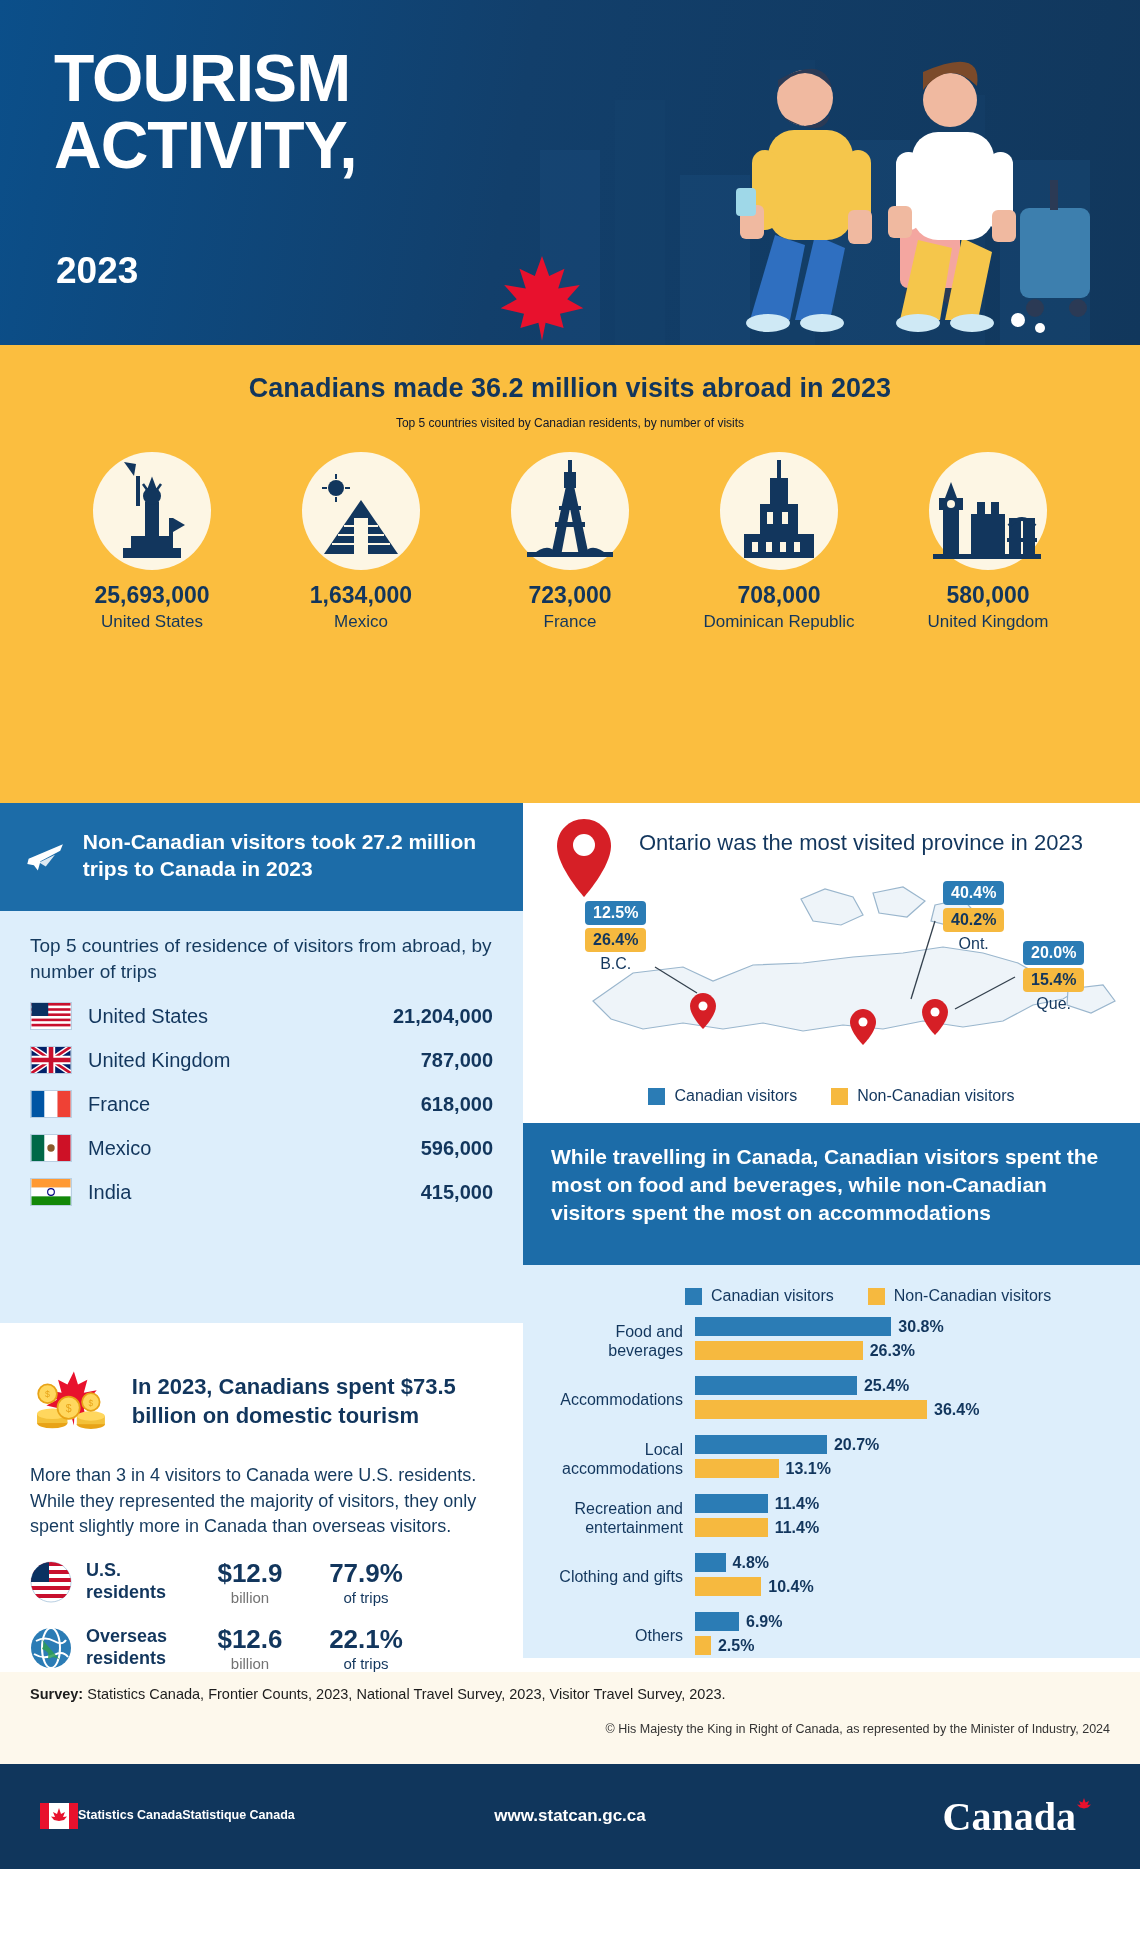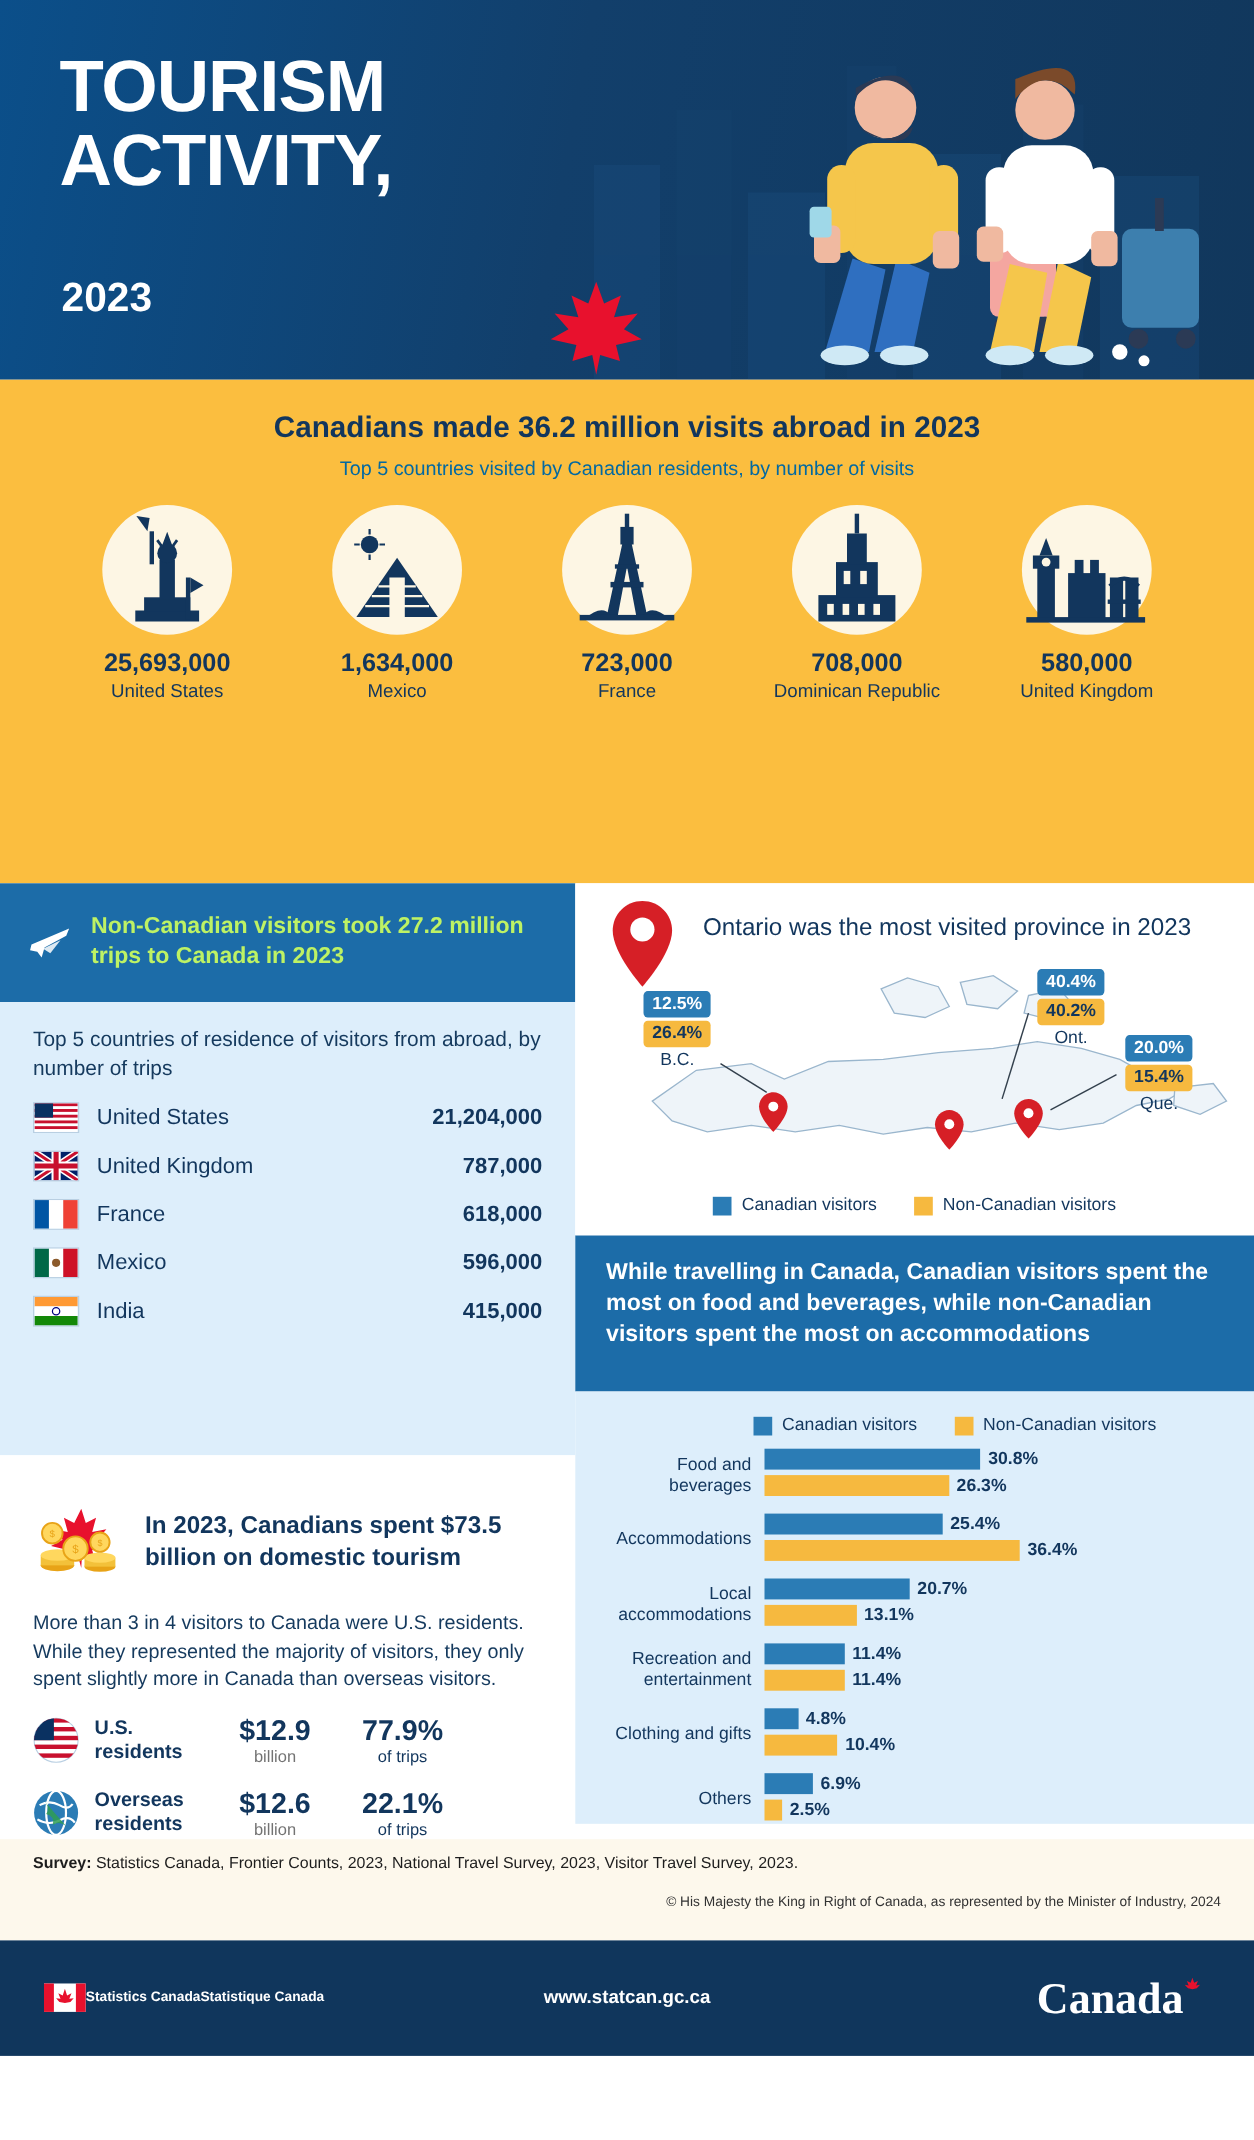--- a/index.html
+++ b/index.html
@@ -41,41 +41,41 @@
   .band-yellow {
     background: #fbbe3f;
     padding: 28px 0 26px 0;
     text-align: center;
     height: 458px;
   }
   .band-yellow h2 {
     font-size: 27px; color: #12365d; font-weight: bold; margin-bottom: 12px;
   }
   .band-yellow .sub {
-    font-size: 18px; color: #0369a1; margin-bottom: 22px;
+    font-size: 12px; color: #0f172a; margin-bottom: 22px;
   }
   .countries {
     display: flex; justify-content: center; gap: 24px; align-items: flex-start;
   }
   .country { width: 185px; text-align: center; }
   .country .circle {
     width: 118px; height: 118px; border-radius: 50%;
     background: #fdf6e4; margin: 0 auto 12px auto; position: relative;
     display: flex; align-items: flex-end; justify-content: center;
   }
   .country .val { font-size: 23px; font-weight: bold; color: #12365d; }
   .country .nm  { font-size: 17px; color: #12365d; margin-top: 3px; }
 
   
   .mid { display: flex; }
   .mid-left { width: 523px; }
   .mid-right { width: 617px; }
 
   .blue-box {
-    background: #1c6ca8; color: #bef264; padding: 22px 26px 24px 26px;
+    background: #1c6ca8; color: #ffffff; padding: 22px 26px 24px 26px;
     display: flex; align-items: center; gap: 16px; height: 108px;
   }
   .blue-box .txt { font-size: 21px; font-weight: bold; line-height: 1.28; }
 
   .lightblue {
     background: #ddeefb; padding: 22px 30px 26px 30px; height: 412px;
   }
   .lightblue .lead { font-size: 19px; color: #153a5e; line-height: 1.35; margin-bottom: 18px; }
   .ctry-row {
     display: flex; align-items: center; margin-bottom: 16px;

